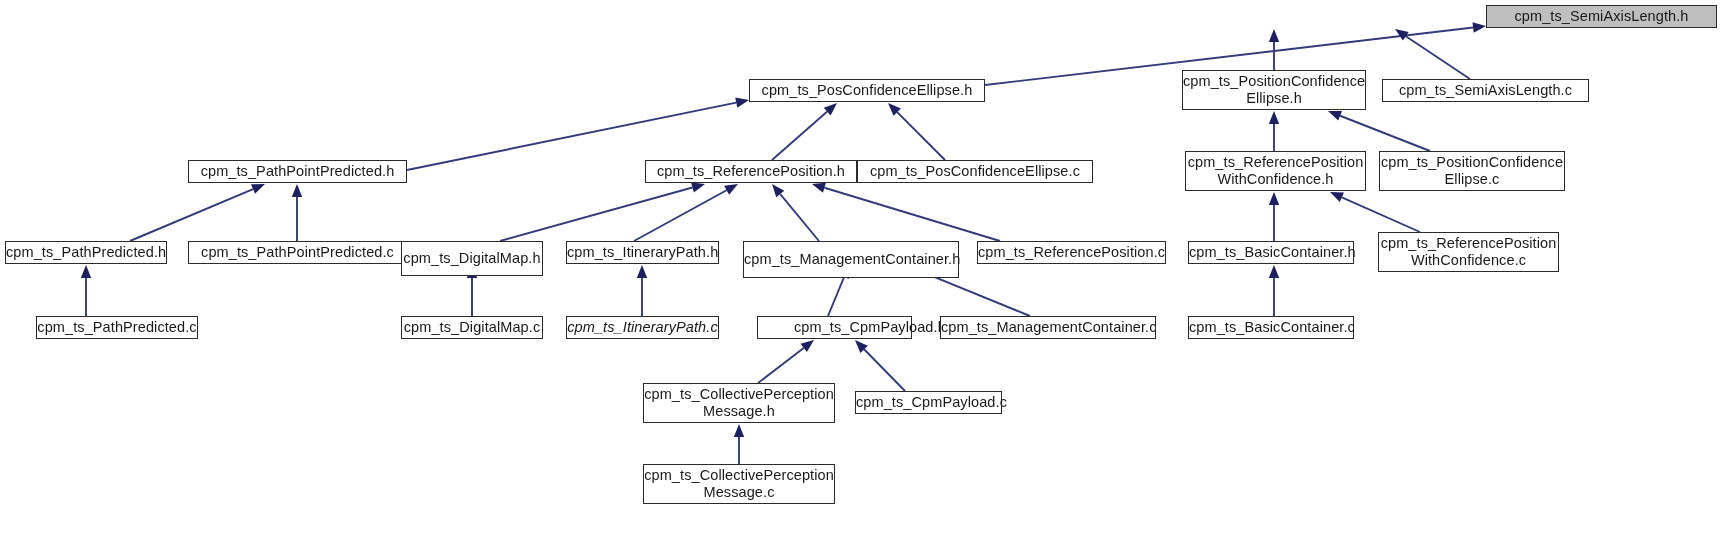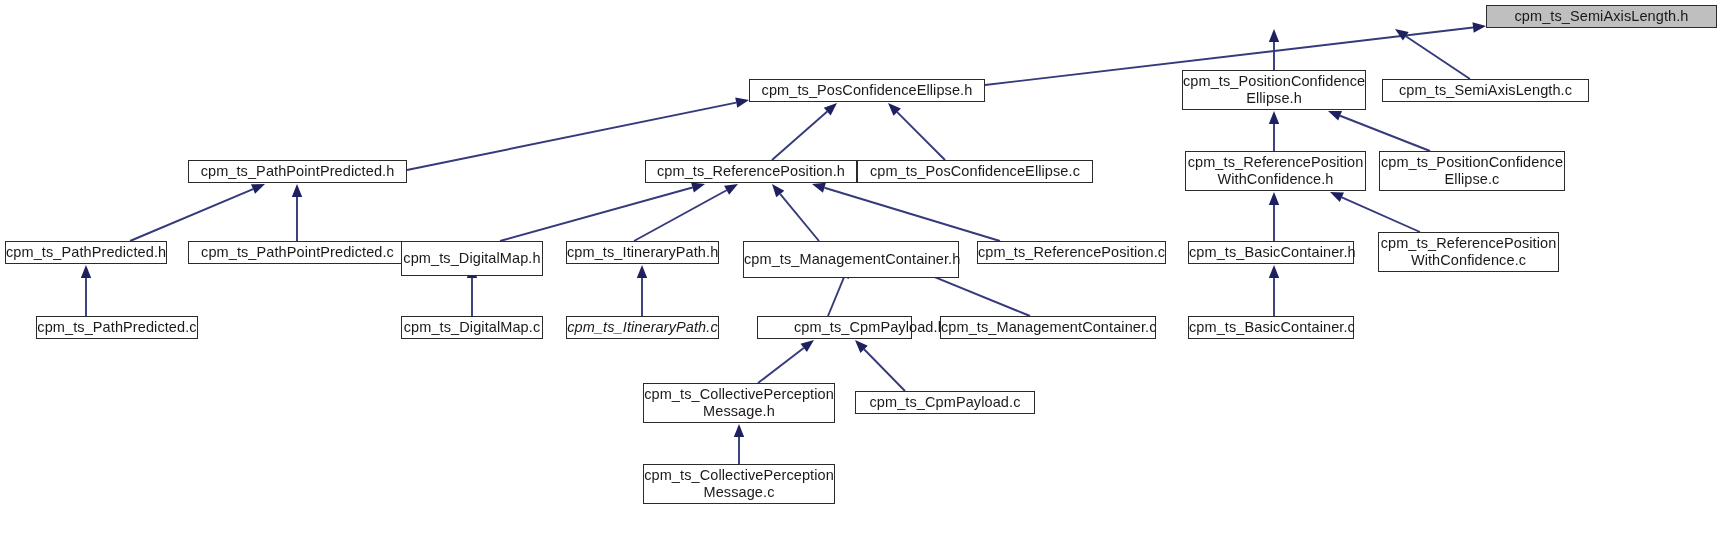--- a/index.html
+++ b/index.html
@@ -179,17 +179,17 @@
       <div class="node" style="left: 1378px; top: 232px; width: 181px; height: 40px;"><span class="label">cpm_ts_ReferencePosition
 WithConfidence.c</span></div>
       <div class="node" style="left: 12px; top: 316px; width: 162px; height: 23px; margin-left: 24px;"><span class="label">cpm_ts_PathPredicted.c</span></div>
       <div class="node" style="left: 401px; top: 316px; width: 142px; height: 23px;"><span class="label">cpm_ts_DigitalMap.c</span></div>
       <div class="node" style="left: 566px; top: 316px; width: 153px; height: 23px; font-style: italic;"><span class="label">cpm_ts_ItineraryPath.c</span></div>
       <div class="node" style="left: 757px; top: 316px; width: 155px; height: 23px; padding-left: 36px;"><span class="label">cpm_ts_CpmPayload.h</span></div>
       <div class="node" style="left: 932px; top: 316px; width: 216px; height: 23px; margin-left: 8px;"><span class="label">cpm_ts_ManagementContainer.c</span></div>
       <div class="node" style="left: 1188px; top: 316px; width: 166px; height: 23px;"><span class="label">cpm_ts_BasicContainer.c</span></div>
       <div class="node" style="left: 643px; top: 383px; width: 192px; height: 40px;"><span class="label">cpm_ts_CollectivePerception
 Message.h</span></div>
-      <div class="node" style="left: 855px; top: 391px; width: 180px; height: 23px;"><span class="label">cpm_ts_CpmPayload.c</span></div>
+      <div class="node" style="left: 855px; top: 391px; width: 147px; height: 23px;"><span class="label">cpm_ts_CpmPayload.c</span></div>
       <div class="node" style="left: 643px; top: 464px; width: 192px; height: 40px;"><span class="label">cpm_ts_CollectivePerception
 Message.c</span></div>
     </div>
 </div>
 
 </body></html>

